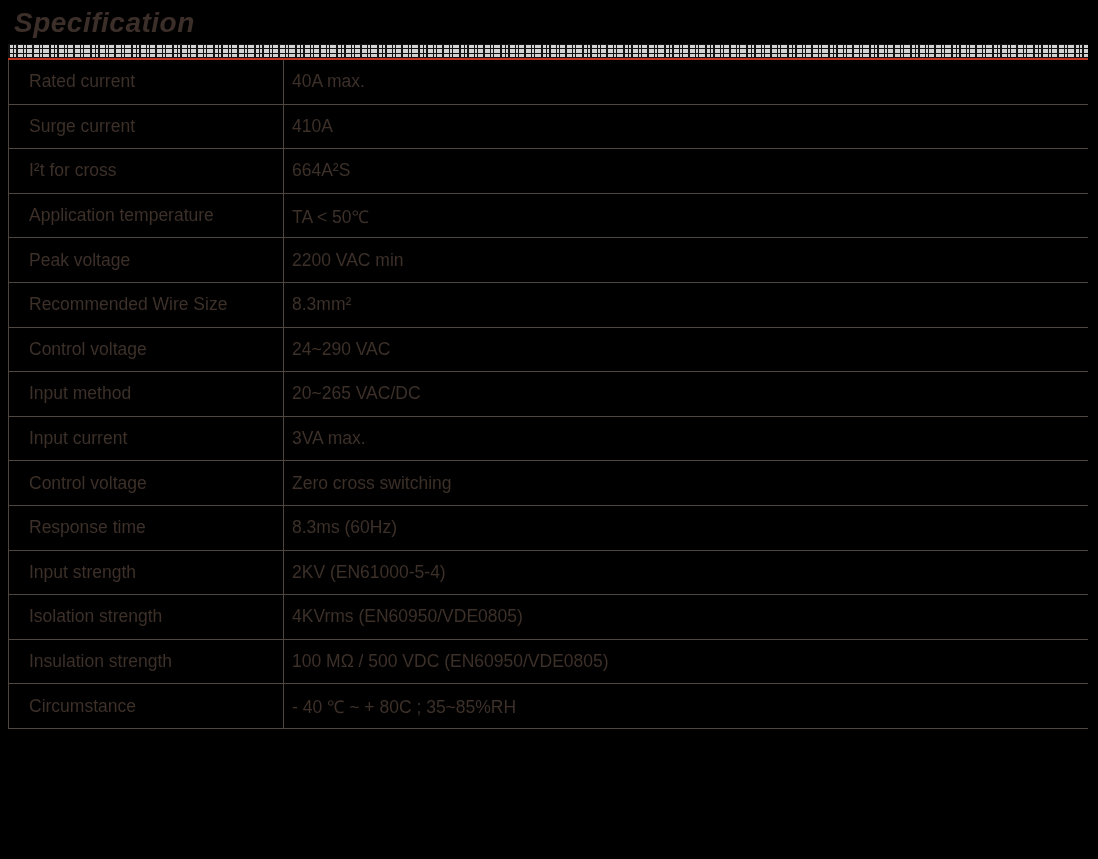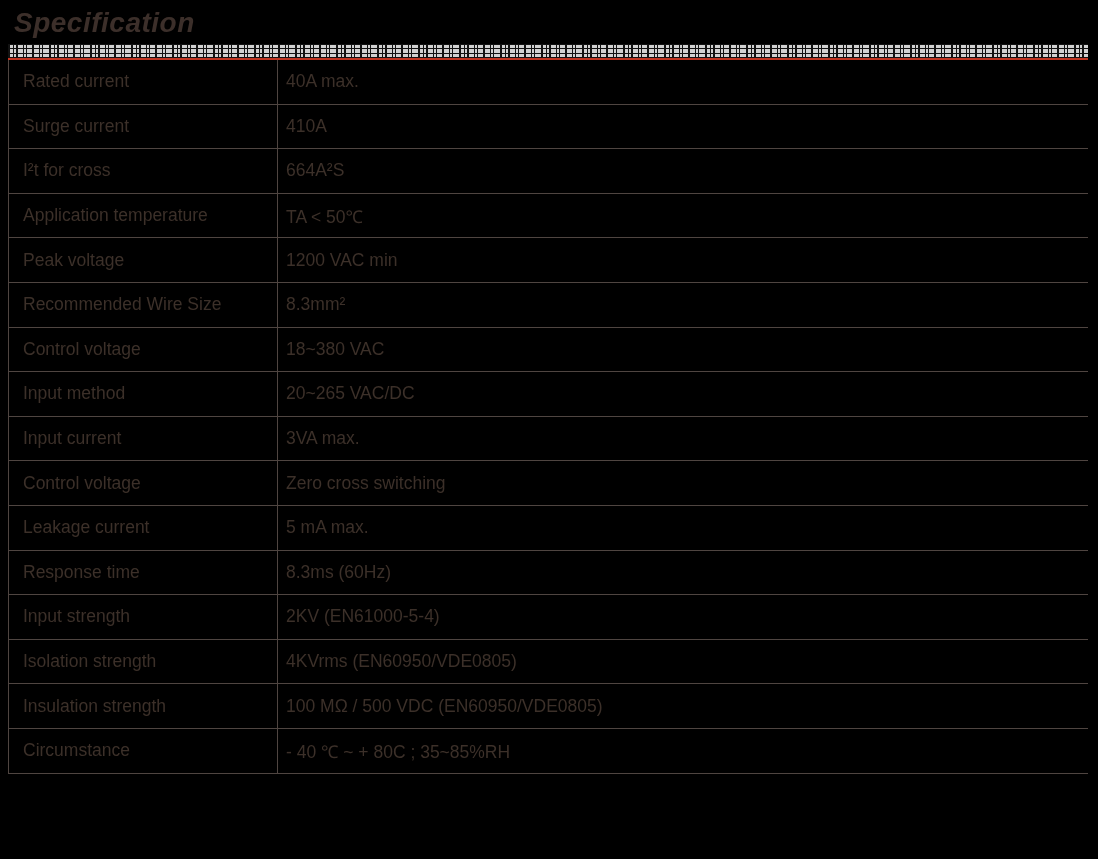--- a/index.html
+++ b/index.html
@@ -61,21 +61,21 @@
     height: 41.6px;
     vertical-align: middle;
     font-size: 17.5px;
     color: #3c3029;
     border-bottom: 1px solid #4f4541;
     white-space: nowrap;
     overflow: hidden;
   }
   td.spec-label {
     width: 253px;
-    padding-left: 14px;
+    padding-left: 20px;
     border-left: 1px solid #4f4541;
     border-right: 1px solid #4f4541;
   }
   td.spec-value {
     padding-left: 8px;
   }
 </style>
 </head>
 <body>
 
@@ -105,53 +105,49 @@
           <td class="spec-value">664A²S</td>
         </tr>
 
         <tr>
           <td class="spec-label">Application temperature</td>
           <td class="spec-value">TA &lt; 50℃</td>
         </tr>
 
         <tr>
           <td class="spec-label">Peak voltage</td>
-          <td class="spec-value">1200 VAC min</td>
+          <td class="spec-value">2200 VAC min</td>
         </tr>
 
         <tr>
           <td class="spec-label">Recommended Wire Size</td>
           <td class="spec-value">8.3mm²</td>
         </tr>
 
         <tr>
           <td class="spec-label">Control voltage</td>
-          <td class="spec-value">18~380 VAC</td>
+          <td class="spec-value">24~290 VAC</td>
         </tr>
 
         <tr>
           <td class="spec-label">Input method</td>
           <td class="spec-value">20~265 VAC/DC</td>
         </tr>
 
 
         <tr>
           <td class="spec-label">Input current</td>
           <td class="spec-value">3VA max.</td>
         </tr>
 
         <tr>
           <td class="spec-label">Control voltage</td>
           <td class="spec-value">Zero cross switching</td>
         </tr>
 
-        <tr>
-          <td class="spec-label">Leakage current</td>
-          <td class="spec-value">5 mA max.</td>
-        </tr>
 
         <tr>
           <td class="spec-label">Response time</td>
           <td class="spec-value">8.3ms (60Hz)</td>
         </tr>
 
         <tr>
           <td class="spec-label">Input strength</td>
           <td class="spec-value">2KV (EN61000-5-4)</td>
         </tr>

